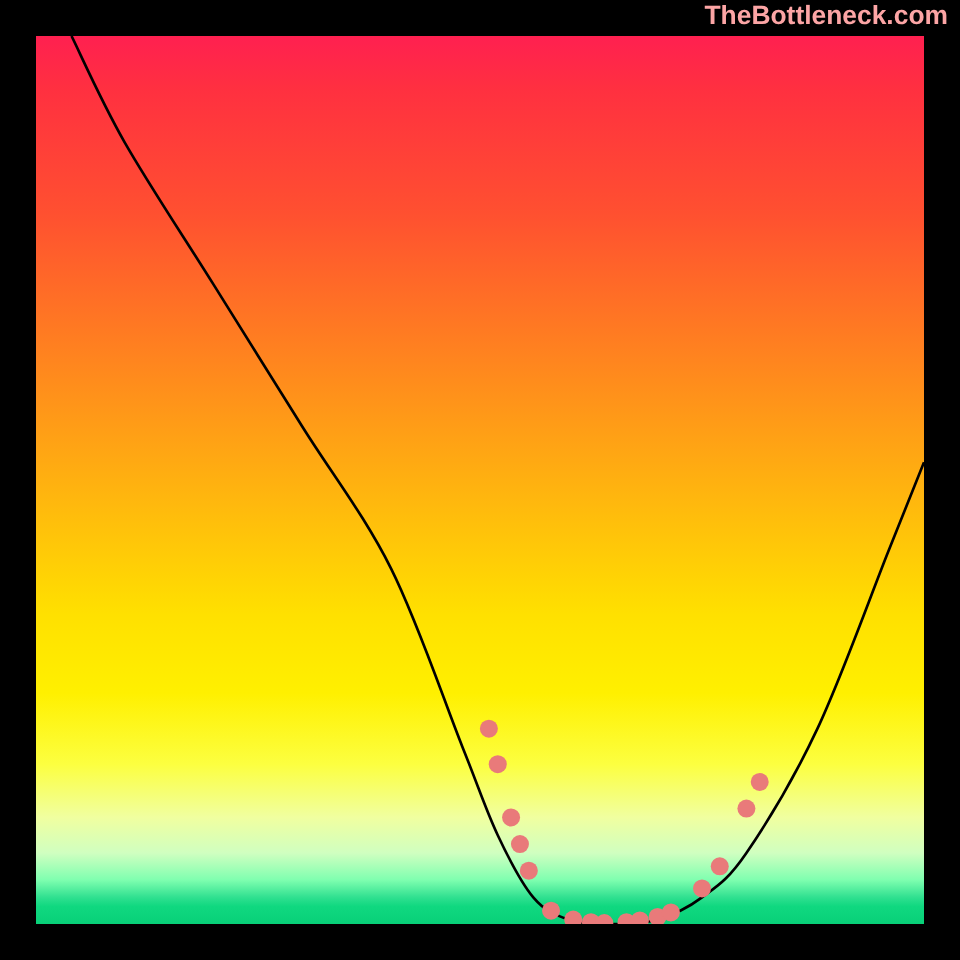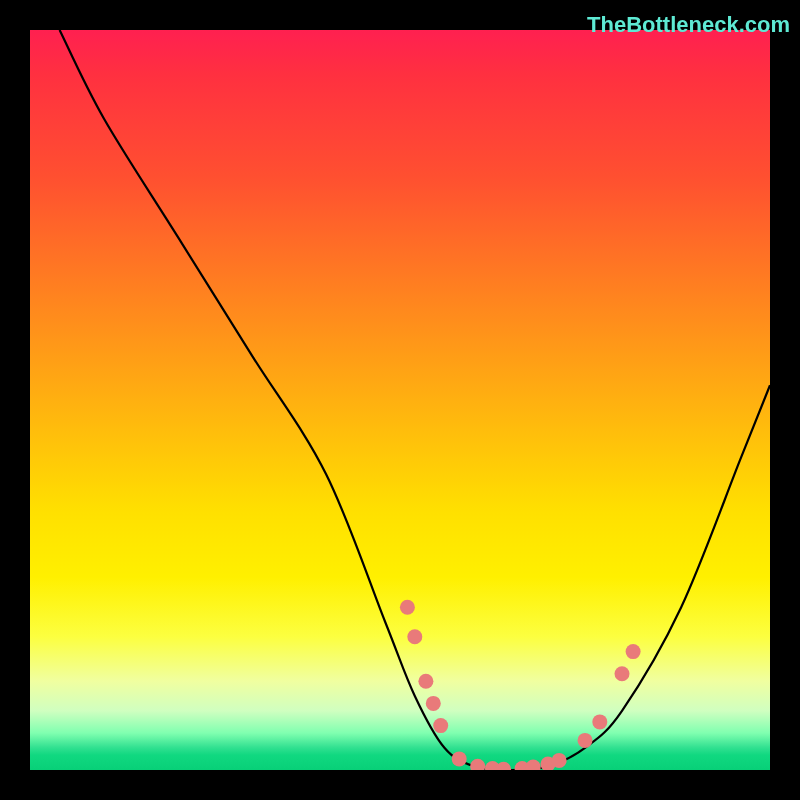--- a/index.html
+++ b/index.html
@@ -5,23 +5,23 @@
   * { margin: 0; padding: 0; box-sizing: border-box; }
   body {
     width: 800px;
     height: 800px;
     background: #000;
     position: relative;
     font-family: Arial, sans-serif;
   }
   .attribution {
     position: absolute;
-    top: 12px;
+    top: 0;
     right: 10px;
-    color: #5eead4;
+    color: #fca5a5;
     font-size: 22px;
     font-weight: bold;
     z-index: 10;
   }
   .plot-area {
     position: absolute;
     left: 30px;
     top: 30px;
     width: 740px;
     height: 740px;

